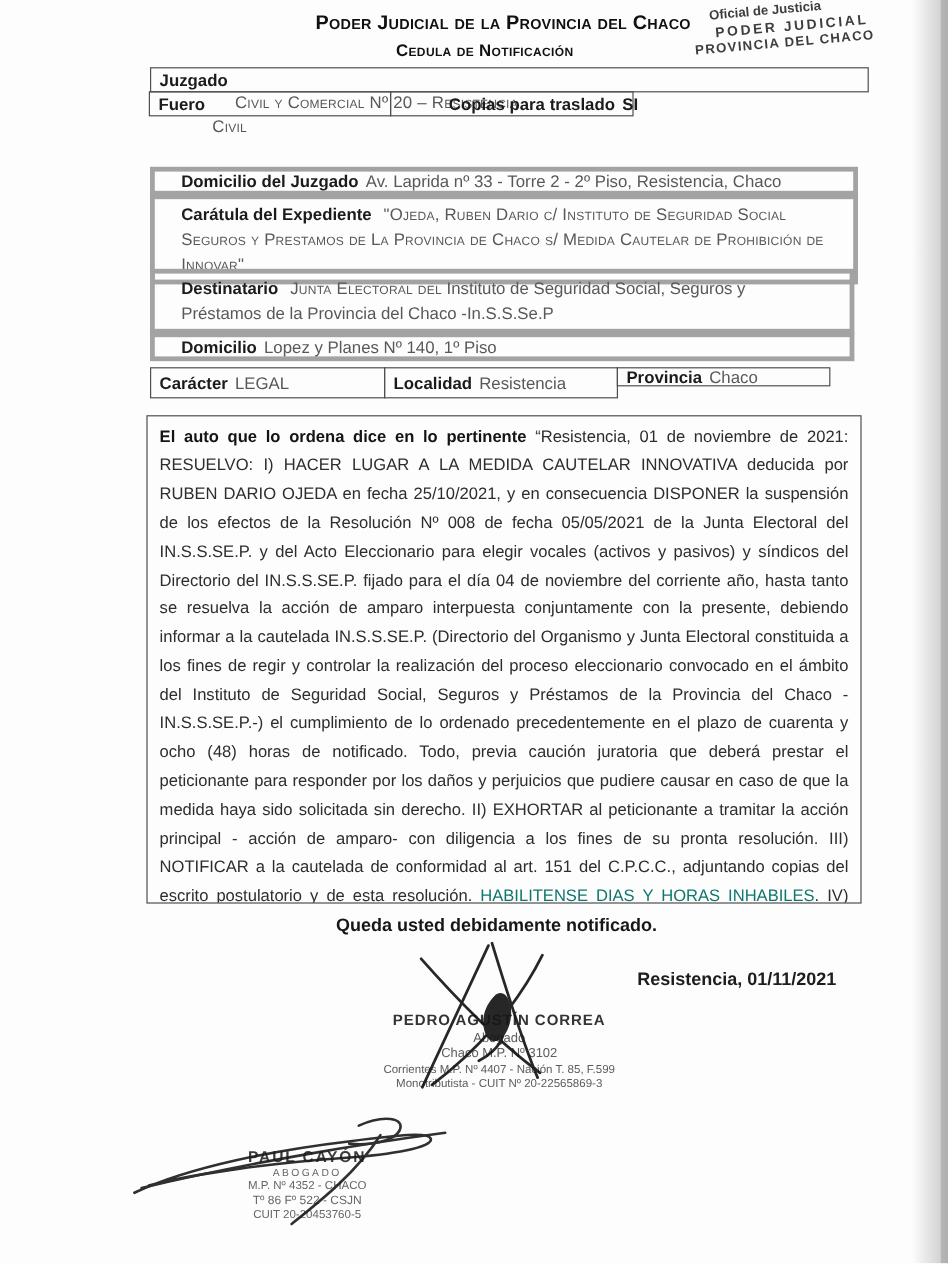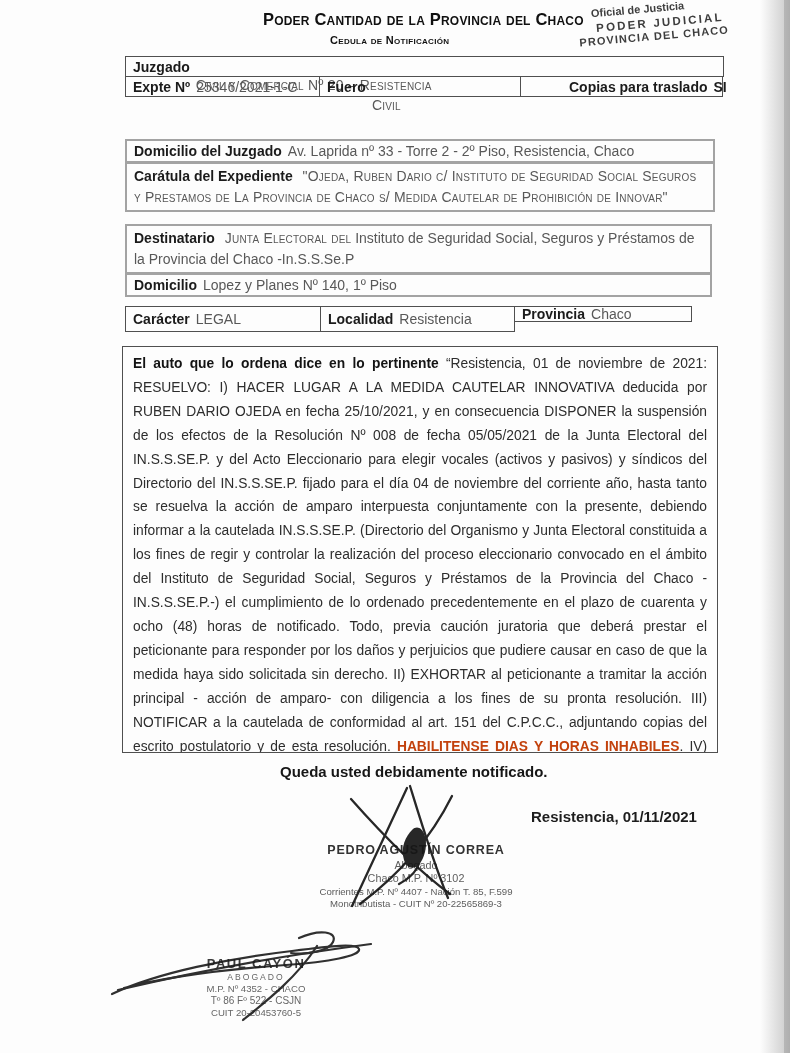--- a/index.html
+++ b/index.html
@@ -8,33 +8,33 @@
     background:#fdfdfd;color:#222;
     font-family:"Liberation Sans", sans-serif;
   }
   .edge-shadow{position:absolute;top:0;right:0;width:30px;height:100%;
     background:linear-gradient(to right, rgba(130,130,130,0), rgba(120,120,120,0.40));}
   .edge-shadow2{position:absolute;top:0;right:0;width:6px;height:100%;background:rgba(100,100,100,0.25);}
 
   
   .title1{position:absolute;left:263px;top:10px;font-size:16.5px;font-weight:700;
     font-variant:small-caps;letter-spacing:.2px;color:#101010;white-space:nowrap;}
-  .title2{position:absolute;left:330px;top:34px;font-size:11px;font-weight:700;
+  .title2{position:absolute;left:330px;top:34px;font-size:14px;font-weight:700;
     font-variant:small-caps;letter-spacing:.3px;color:#101010;white-space:nowrap;}
   .stamp{position:absolute;left:578px;top:2px;transform:rotate(-5deg);color:#3d3d3d;
     font-weight:700;line-height:1.25;white-space:nowrap;}
   .stamp .s1{font-size:11px;margin-left:14px;}
   .stamp .s2{font-size:11.5px;letter-spacing:2.2px;margin-left:18px;}
   .stamp .s3{font-size:11px;letter-spacing:1.1px;}
 
   
   .tbl{position:absolute;font-size:14px;}
   .cell{border:1px solid #4f4f4f;box-sizing:border-box;padding:0 7px;
     display:flex;align-items:center;background:transparent;white-space:nowrap;}
-  .blockcell{border:2px solid #a3a3a3;box-sizing:border-box;padding:2px 7px;line-height:21px;}
+  .blockcell{border:4px solid #a3a3a3;box-sizing:border-box;padding:2px 22px;line-height:21px;}
   .lbl{font-weight:700;color:#1b1b1b;margin-right:6px;}
   .v{color:#585858;}
   .sc{font-variant:small-caps;letter-spacing:.2px;margin-top:36px;}
   .row{display:flex;}
   .mt{margin-top:-1px;}
   .ml{margin-left:-1px;}
   .ghost{border:none;}
 
   .t1{left:125px;top:56px;width:599px;}
   .t1 .c-full{width:599px;height:21px;}
@@ -52,21 +52,21 @@
   .t4{left:125px;top:306px;}
   .t4 .c1{width:196px;height:26px;}
   .t4 .c2{width:195px;height:26px;}
   .t4 .c3{width:178px;height:16px;}
 
   
   .order{left:122px;top:346px;width:596px;height:407px;position:absolute;
     border:1px solid #4f4f4f;box-sizing:border-box;padding:5px 10px 0 10px;
     text-align:justify;font-size:13.8px;line-height:23.9px;color:#2d2d2d;overflow:hidden;}
   .order .lead{font-weight:700;color:#141414;}
-  .order .bp{font-weight:700;color:#c2410c;}
+  .order .bp{font-weight:400;color:#0f766e;}
 
   
   .notice{position:absolute;left:280px;top:763px;font-size:15px;font-weight:700;color:#161616;}
   .placedate{position:absolute;left:531px;top:808px;font-size:15px;font-weight:700;color:#1d1d1d;}
   .lawyer1{position:absolute;left:296px;top:843px;width:240px;text-align:center;color:#5c5c5c;}
   .lawyer1 .name{font-size:12.5px;font-weight:600;letter-spacing:.8px;color:#333;}
   .lawyer1 .l2{font-size:10.8px;margin-top:2px;}
   .lawyer1 .l3{font-size:10.8px;margin-top:1px;}
   .lawyer1 .l4{font-size:9.6px;margin-top:2px;}
   .lawyer1 .l5{font-size:9.6px;margin-top:1px;}
@@ -77,41 +77,37 @@
   .lawyer2 .l4{font-size:10px;margin-top:1px;}
   .lawyer2 .l5{font-size:9.6px;margin-top:1px;}
 
   .sig-layer{position:absolute;left:0;top:0;width:790px;height:1053px;z-index:5;pointer-events:none;}
 </style>
 </head>
 <body>
 
 <div class="page">
 
-  <div class="title1">Poder Cantidad de la Provincia del Chaco</div>
+  <div class="title1">Poder Judicial de la Provincia del Chaco</div>
   <div class="title2">Cedula de Notificación</div>
 
   <div class="stamp">
     <div class="s1">Oficial de Justicia</div>
     <div class="s2">PODER JUDICIAL</div>
     <div class="s3">PROVINCIA DEL CHACO</div>
   </div>
 
   <div class="tbl t1">
     <div class="row r1">
       <div class="cell c-full">
         <span class="lbl">Juzgado</span>
         <span class="v sc">Civil y Comercial Nº 20 – Resistencia</span>
       </div>
     </div>
     <div class="row r2 mt">
-      <div class="cell c1">
-        <span class="lbl">Expte Nº</span>
-        <span class="v">25346/2021-1-C</span>
-      </div>
       <div class="cell c2 ml">
         <span class="lbl">Fuero</span>
         <span class="v sc">Civil</span>
       </div>
       <div class="cell c3 ml">
         <span class="lbl">Copias para traslado</span>
         <span class="lbl">SI</span>
       </div>
     </div>
   </div>

